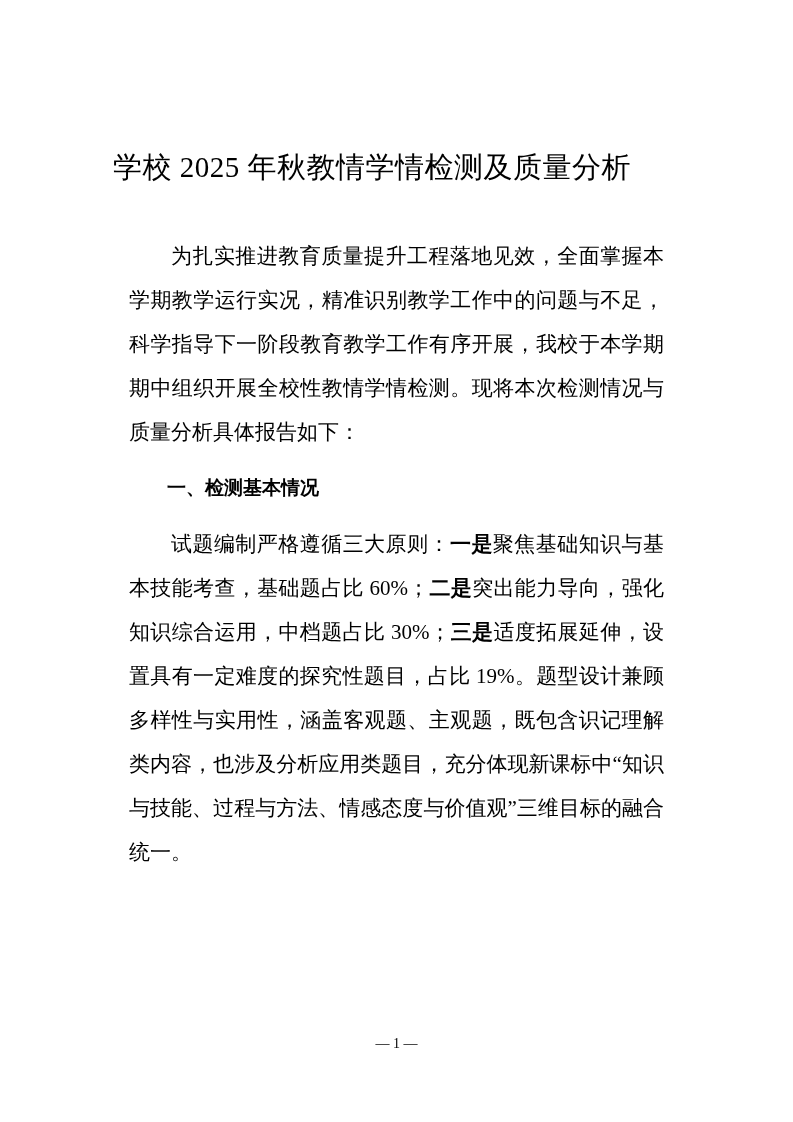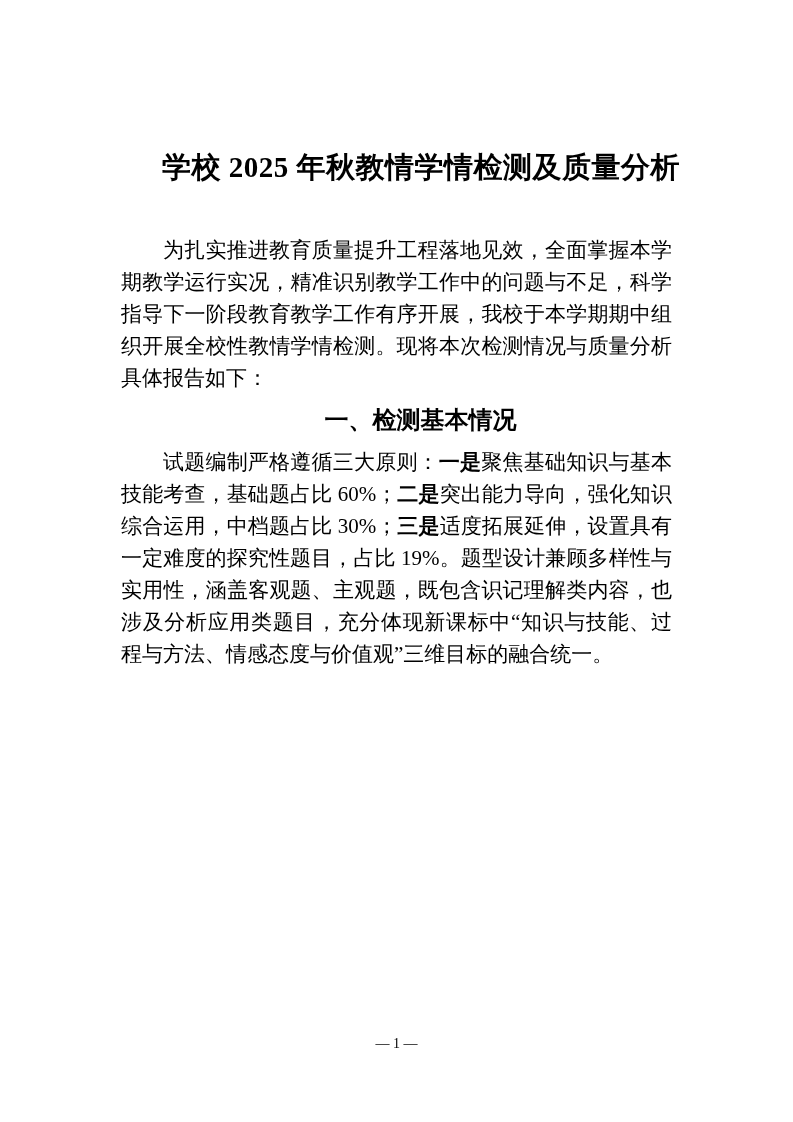--- a/index.html
+++ b/index.html
@@ -18,43 +18,42 @@
   }
   .content {
     position: absolute;
     top: 145px;
     left: 113px;
     width: 567px;
   }
   .doc-title {
     margin: 0 0 45px 0;
     font-size: 29px;
-    font-weight: bold;
+    font-weight: normal;
     line-height: 44px;
-    text-align: right;
+    text-align: left;
     letter-spacing: 0.5px;
   }
   .title-line {
     display: block;
   }
   .body-para {
-    margin: 8px;
+    margin: 16px;
     font-size: 21px;
-    line-height: 32px;
+    line-height: 44px;
     text-align: justify;
     text-indent: 2em;
     word-break: break-all;
   }
   .section-heading {
-    margin: 4px;
-    font-size: 24px;
+    margin: 16px;
+    font-size: 19px;
     font-weight: bold;
     line-height: 36px;
     text-indent: 2em;
-    text-align: center;
   }
   .body-para strong {
     font-weight: bold;
   }
   .page-footer {
     position: absolute;
     top: 1034px;
     left: 0;
     width: 793px;
     text-align: center;

